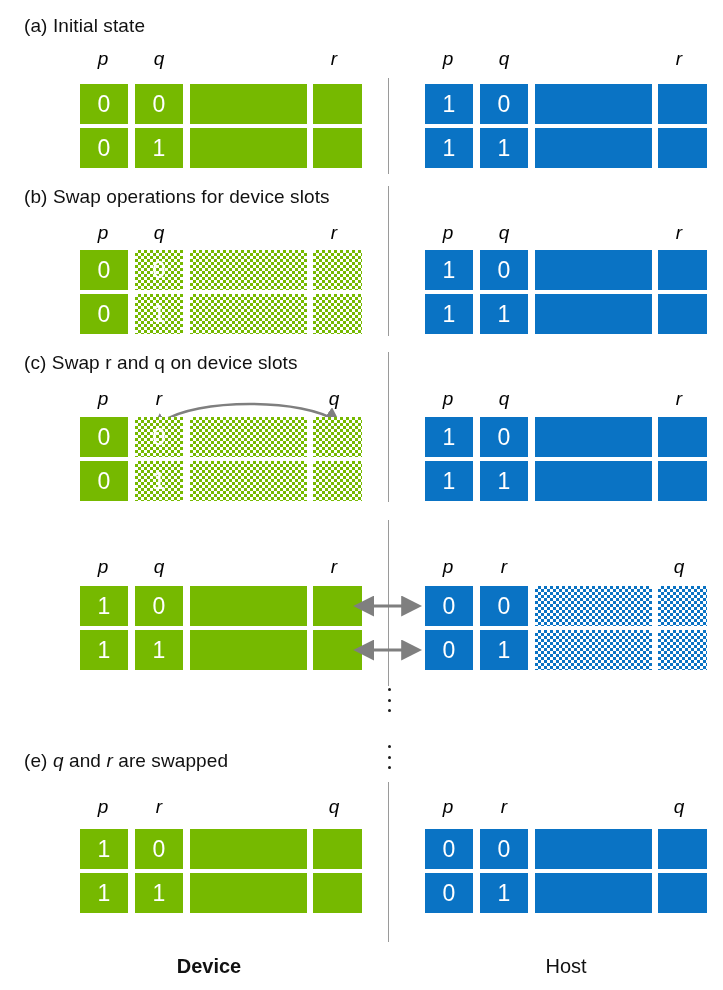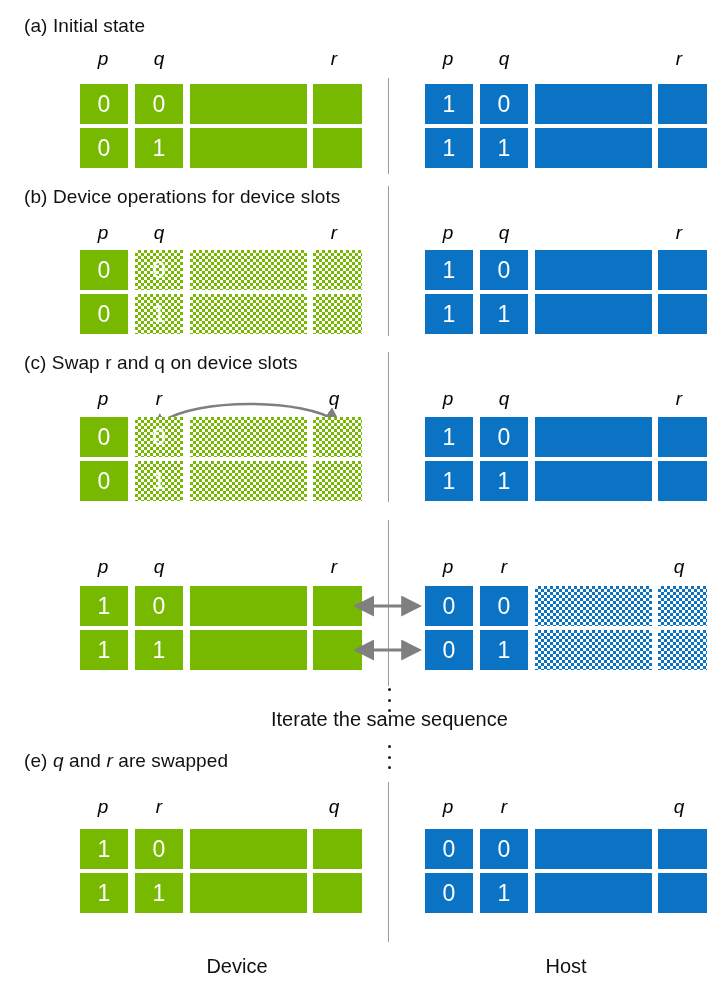--- a/index.html
+++ b/index.html
@@ -119,21 +119,21 @@
     <div class="cell blue" style="left:535px;top:84px;width:117px;height:40px;"></div>
     <div class="cell blue" style="left:658px;top:84px;width:49px;height:40px;"></div>
     <div class="cell blue" style="left:425px;top:128px;width:48px;height:40px;">1</div>
     <div class="cell blue" style="left:480px;top:128px;width:48px;height:40px;">1</div>
     <div class="cell blue" style="left:535px;top:128px;width:117px;height:40px;"></div>
     <div class="cell blue" style="left:658px;top:128px;width:49px;height:40px;"></div>
   </div>
 
   <div class="caption" style="left:24px;top:186px;">
     <span>(b)</span>
-    <span>Device operations for device slots</span>
+    <span>Swap operations for device slots</span>
   </div>
   <div class="collabel" style="left:89px;top:222px;">p</div>
   <div class="collabel" style="left:145px;top:222px;">q</div>
   <div class="collabel" style="left:320px;top:222px;">r</div>
   <div class="grid">
     <div class="cell green" style="left:80px;top:250px;width:48px;height:40px;">0</div>
     <div class="cell green hatch" style="left:135px;top:250px;width:48px;height:40px;">0</div>
     <div class="cell green hatch" style="left:190px;top:250px;width:117px;height:40px;"></div>
     <div class="cell green hatch" style="left:313px;top:250px;width:49px;height:40px;"></div>
     <div class="cell green" style="left:80px;top:294px;width:48px;height:40px;">0</div>
@@ -232,21 +232,20 @@
     <div class="cell blue" style="left:480px;top:630px;width:48px;height:40px;">1</div>
     <div class="cell blue hatch" style="left:535px;top:630px;width:117px;height:40px;"></div>
     <div class="cell blue hatch" style="left:658px;top:630px;width:49px;height:40px;"></div>
   </div>
 
   <div class="vellipsis" style="left:387px;top:688px;width:4px;height:24px;">
     <i></i>
       <i></i>
       <i></i>
   </div>
-  <div class="itertext" style="left:271px;top:708px;">Iterate the same sequence</div>
   <div class="vellipsis" style="left:387px;top:745px;width:4px;height:24px;">
     <i></i>
       <i></i>
       <i></i>
   </div>
 
   <div class="caption" style="left:24px;top:750px;">
     <span>(e)</span>
     <i>q</i>
     <span>and</span>
@@ -273,16 +272,16 @@
     <div class="cell blue" style="left:425px;top:829px;width:48px;height:40px;">0</div>
     <div class="cell blue" style="left:480px;top:829px;width:48px;height:40px;">0</div>
     <div class="cell blue" style="left:535px;top:829px;width:117px;height:40px;"></div>
     <div class="cell blue" style="left:658px;top:829px;width:49px;height:40px;"></div>
     <div class="cell blue" style="left:425px;top:873px;width:48px;height:40px;">0</div>
     <div class="cell blue" style="left:480px;top:873px;width:48px;height:40px;">1</div>
     <div class="cell blue" style="left:535px;top:873px;width:117px;height:40px;"></div>
     <div class="cell blue" style="left:658px;top:873px;width:49px;height:40px;"></div>
   </div>
 
-  <div class="footlabel" style="left:187px;top:955px;width:100px;">Device</div>
+  <div class="footlabel" style="left:159px;top:955px;width:100px;font-weight:bold;">Device</div>
   <div class="footlabel" style="left:516px;top:955px;width:100px;">Host</div>
 
 </div>
 
 </body></html>

